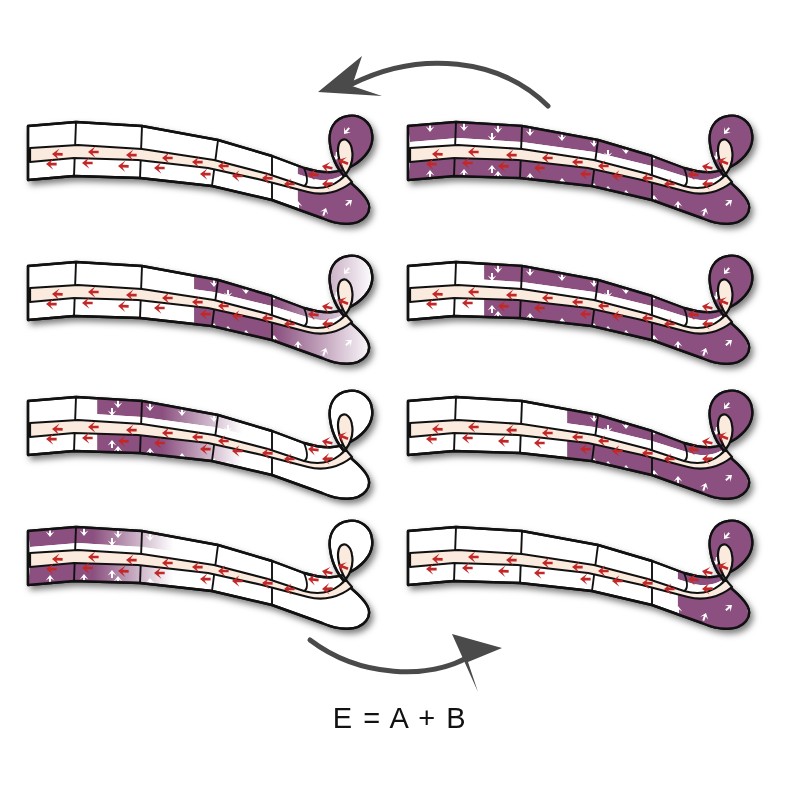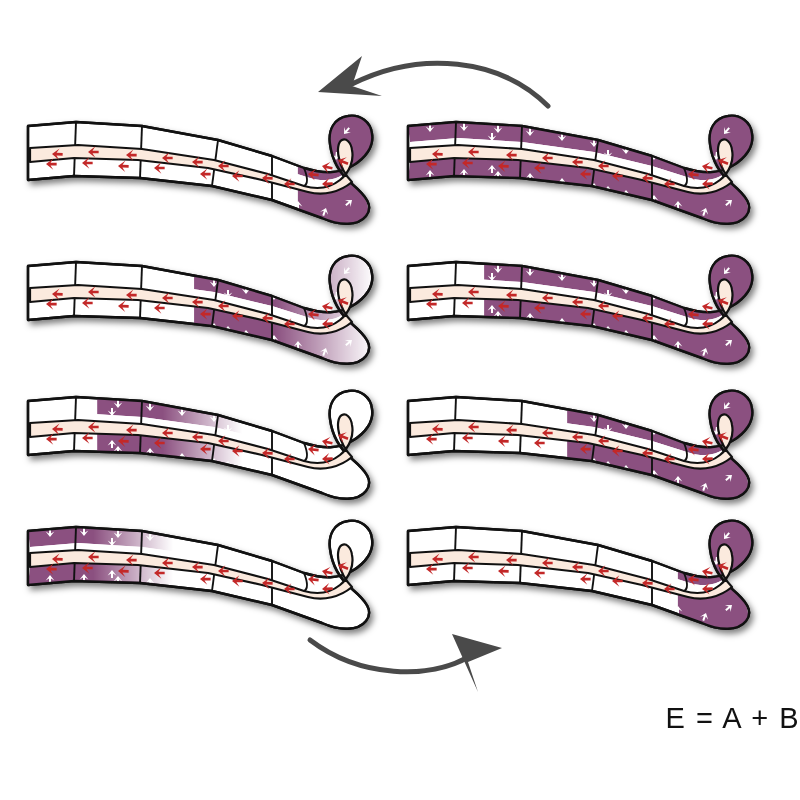--- a/index.html
+++ b/index.html
@@ -8,21 +8,21 @@
     width:800px;height:800px;
     background:#ffffff;
     font-family:"Liberation Sans", sans-serif;
     overflow:hidden;
     position:relative;
   }
   #stage{position:absolute;inset:0;width:800px;height:800px;}
   #caption{
     position:absolute;
     left:0;right:0;
-    text-align:right;
+    text-align:center;
     color:#111111;
     font-size:29px;
     letter-spacing:1.5px;
     font-family:"Liberation Sans", sans-serif;
     white-space:pre;
   }
 </style>
 </head>
 <body>
 

